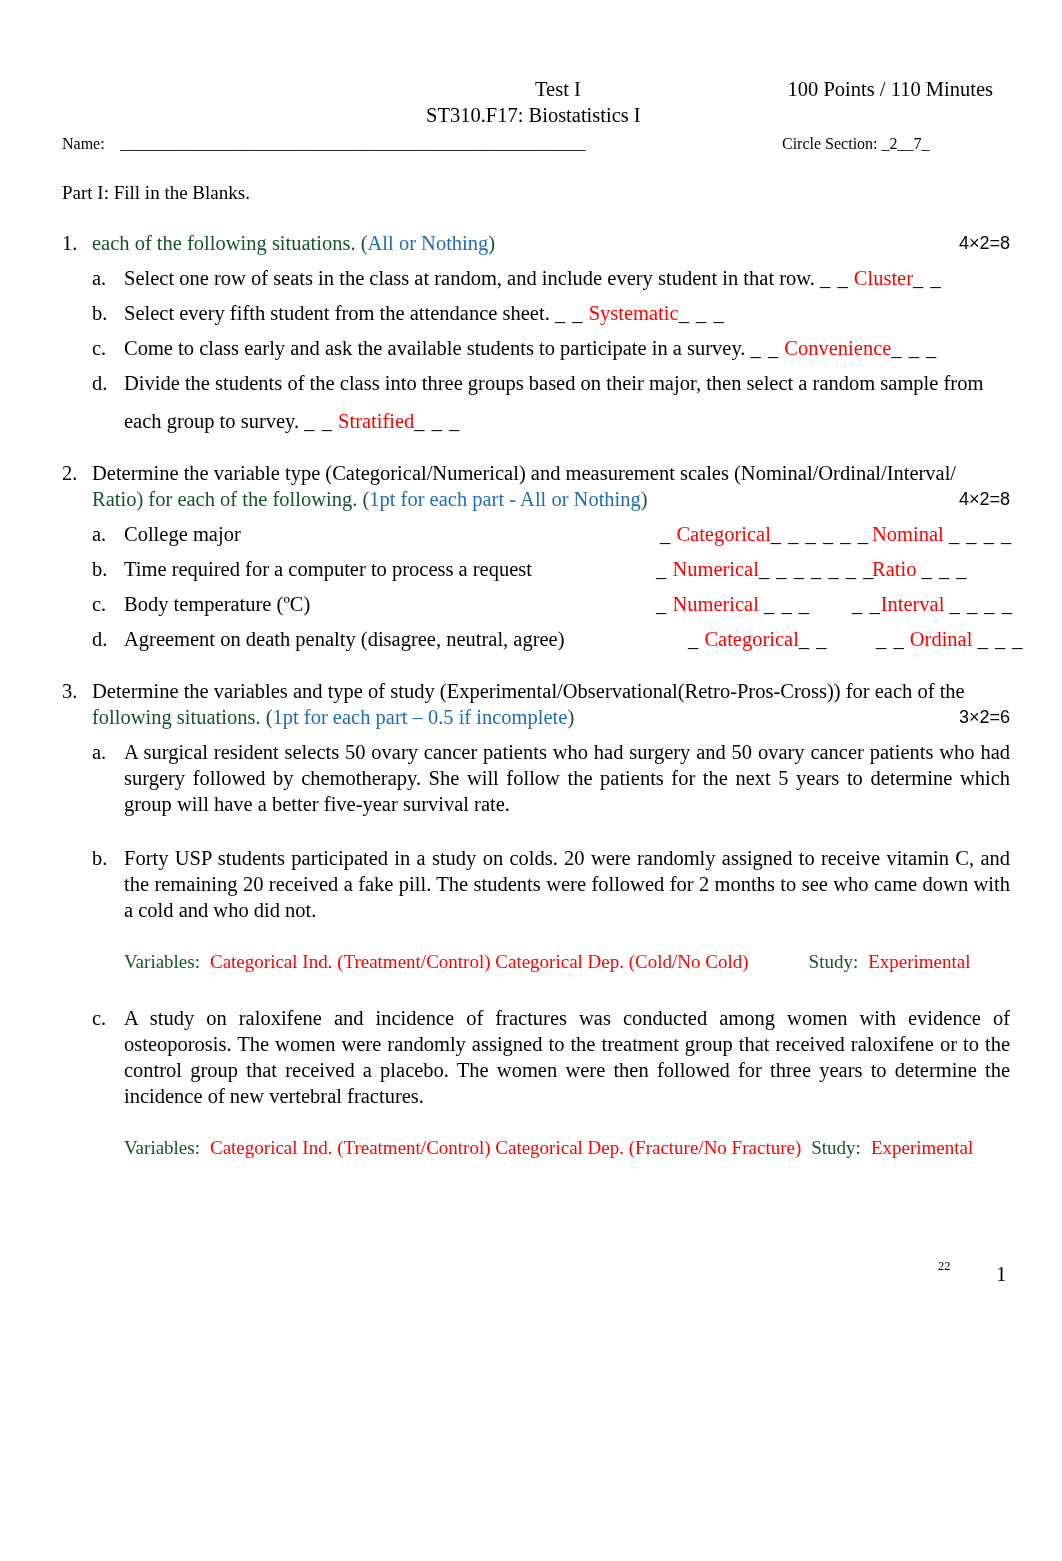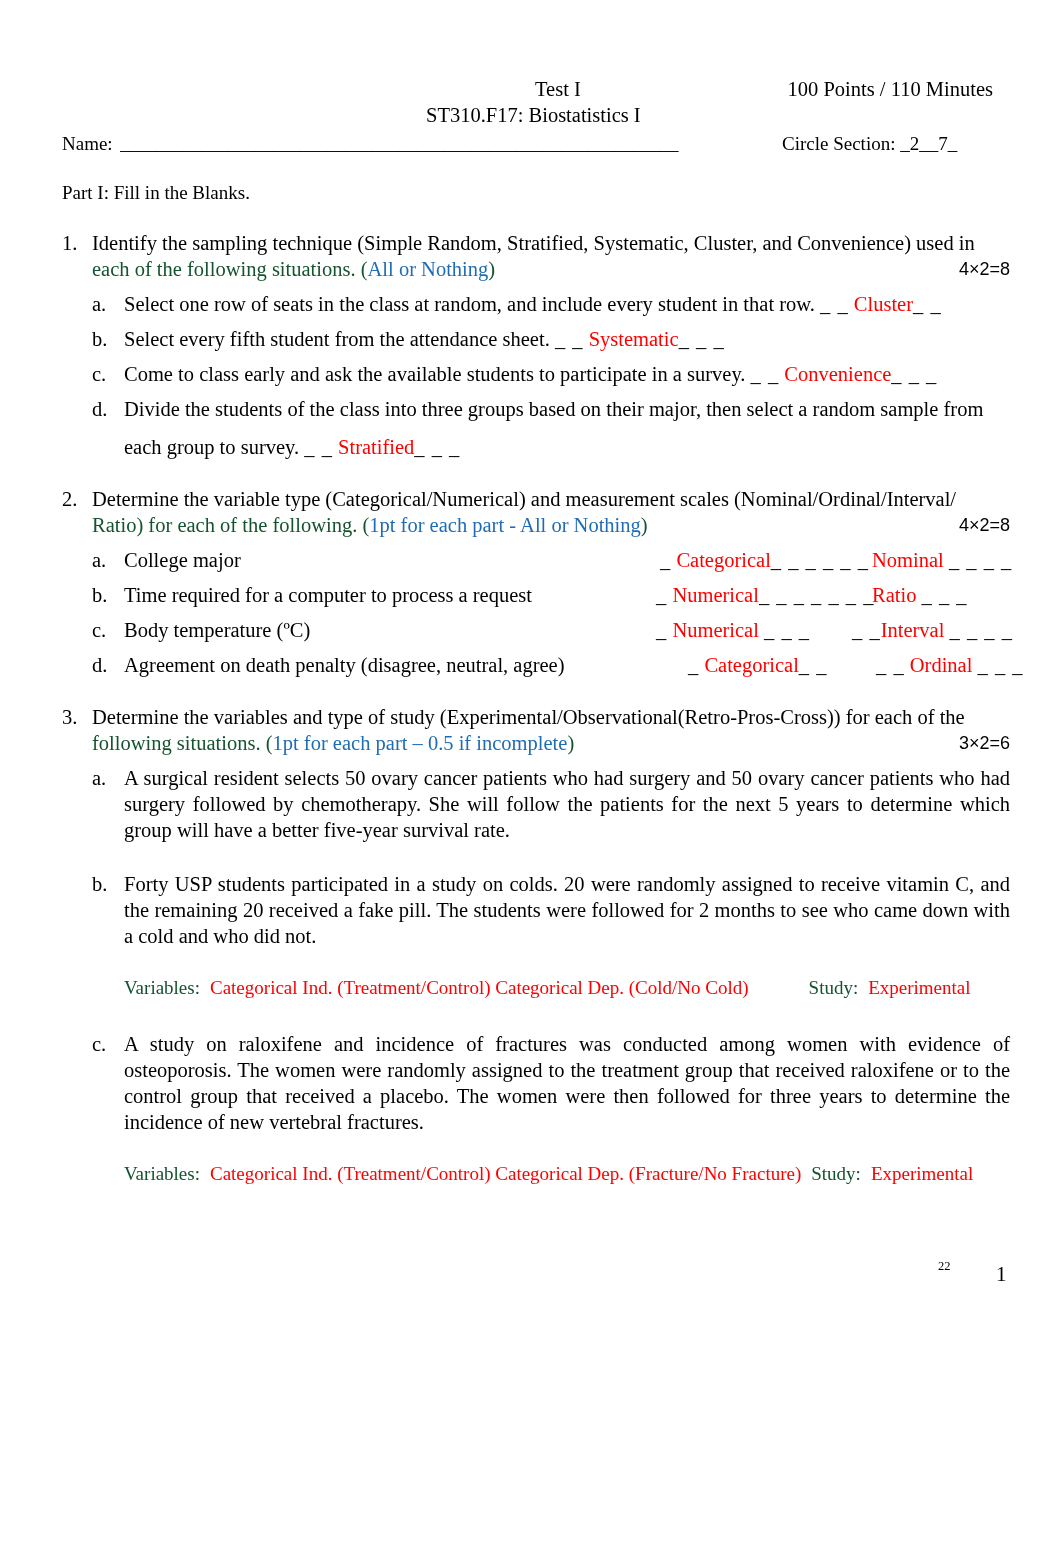--- a/index.html
+++ b/index.html
@@ -46,21 +46,21 @@
     height: 27px;
     font-size: 20.5px;
     line-height: 27px;
     white-space: nowrap;
   }
   .hdr-course { position: absolute; left: 364px; top: 0; }
 
   .hdr-row3 {
     position: relative;
     height: 30px;
-    font-size: 19px;
+    font-size: 16px;
     line-height: 30px;
     white-space: nowrap;
   }
   .hdr-name { position: absolute; left: 0; top: 0; }
   .hdr-nameline {
     position: absolute;
     left: 58px;
     top: 0;
     width: 660px;
     letter-spacing: -0.5px;
@@ -187,23 +187,20 @@
       <span class="hdr-name">Name:</span>
       <span class="hdr-nameline">______________________________________________________________</span>
       <span class="hdr-section">Circle Section: _2__7_</span>
     </div>
 
     <div class="part-head">Part I: Fill in the Blanks.</div>
 
     <div class="q">
       <span class="q-num">1.</span>
       <div class="q-body">
-        <div class="q-stem">
-          <span>Identify the sampling technique (Simple Random, Stratified, Systematic, Cluster, and Convenience) used in</span>
-        </div>
         <div class="q-stem nojust">
           <span class="blk">each of the following situations. (</span><span class="blue">All or Nothing</span><span class="blk">)</span>
           <span class="pts">4×2=8</span>
         </div>
 
         <div class="sub">
           <span class="sub-label">a.</span>
           <span class="sub-text ans-inline"><span>Select one row of seats in the class at random, and include every student in that row.</span> <span class="ul">_ _</span> <span class="red">Cluster</span><span class="ul">_ _</span></span>
         </div>
 

